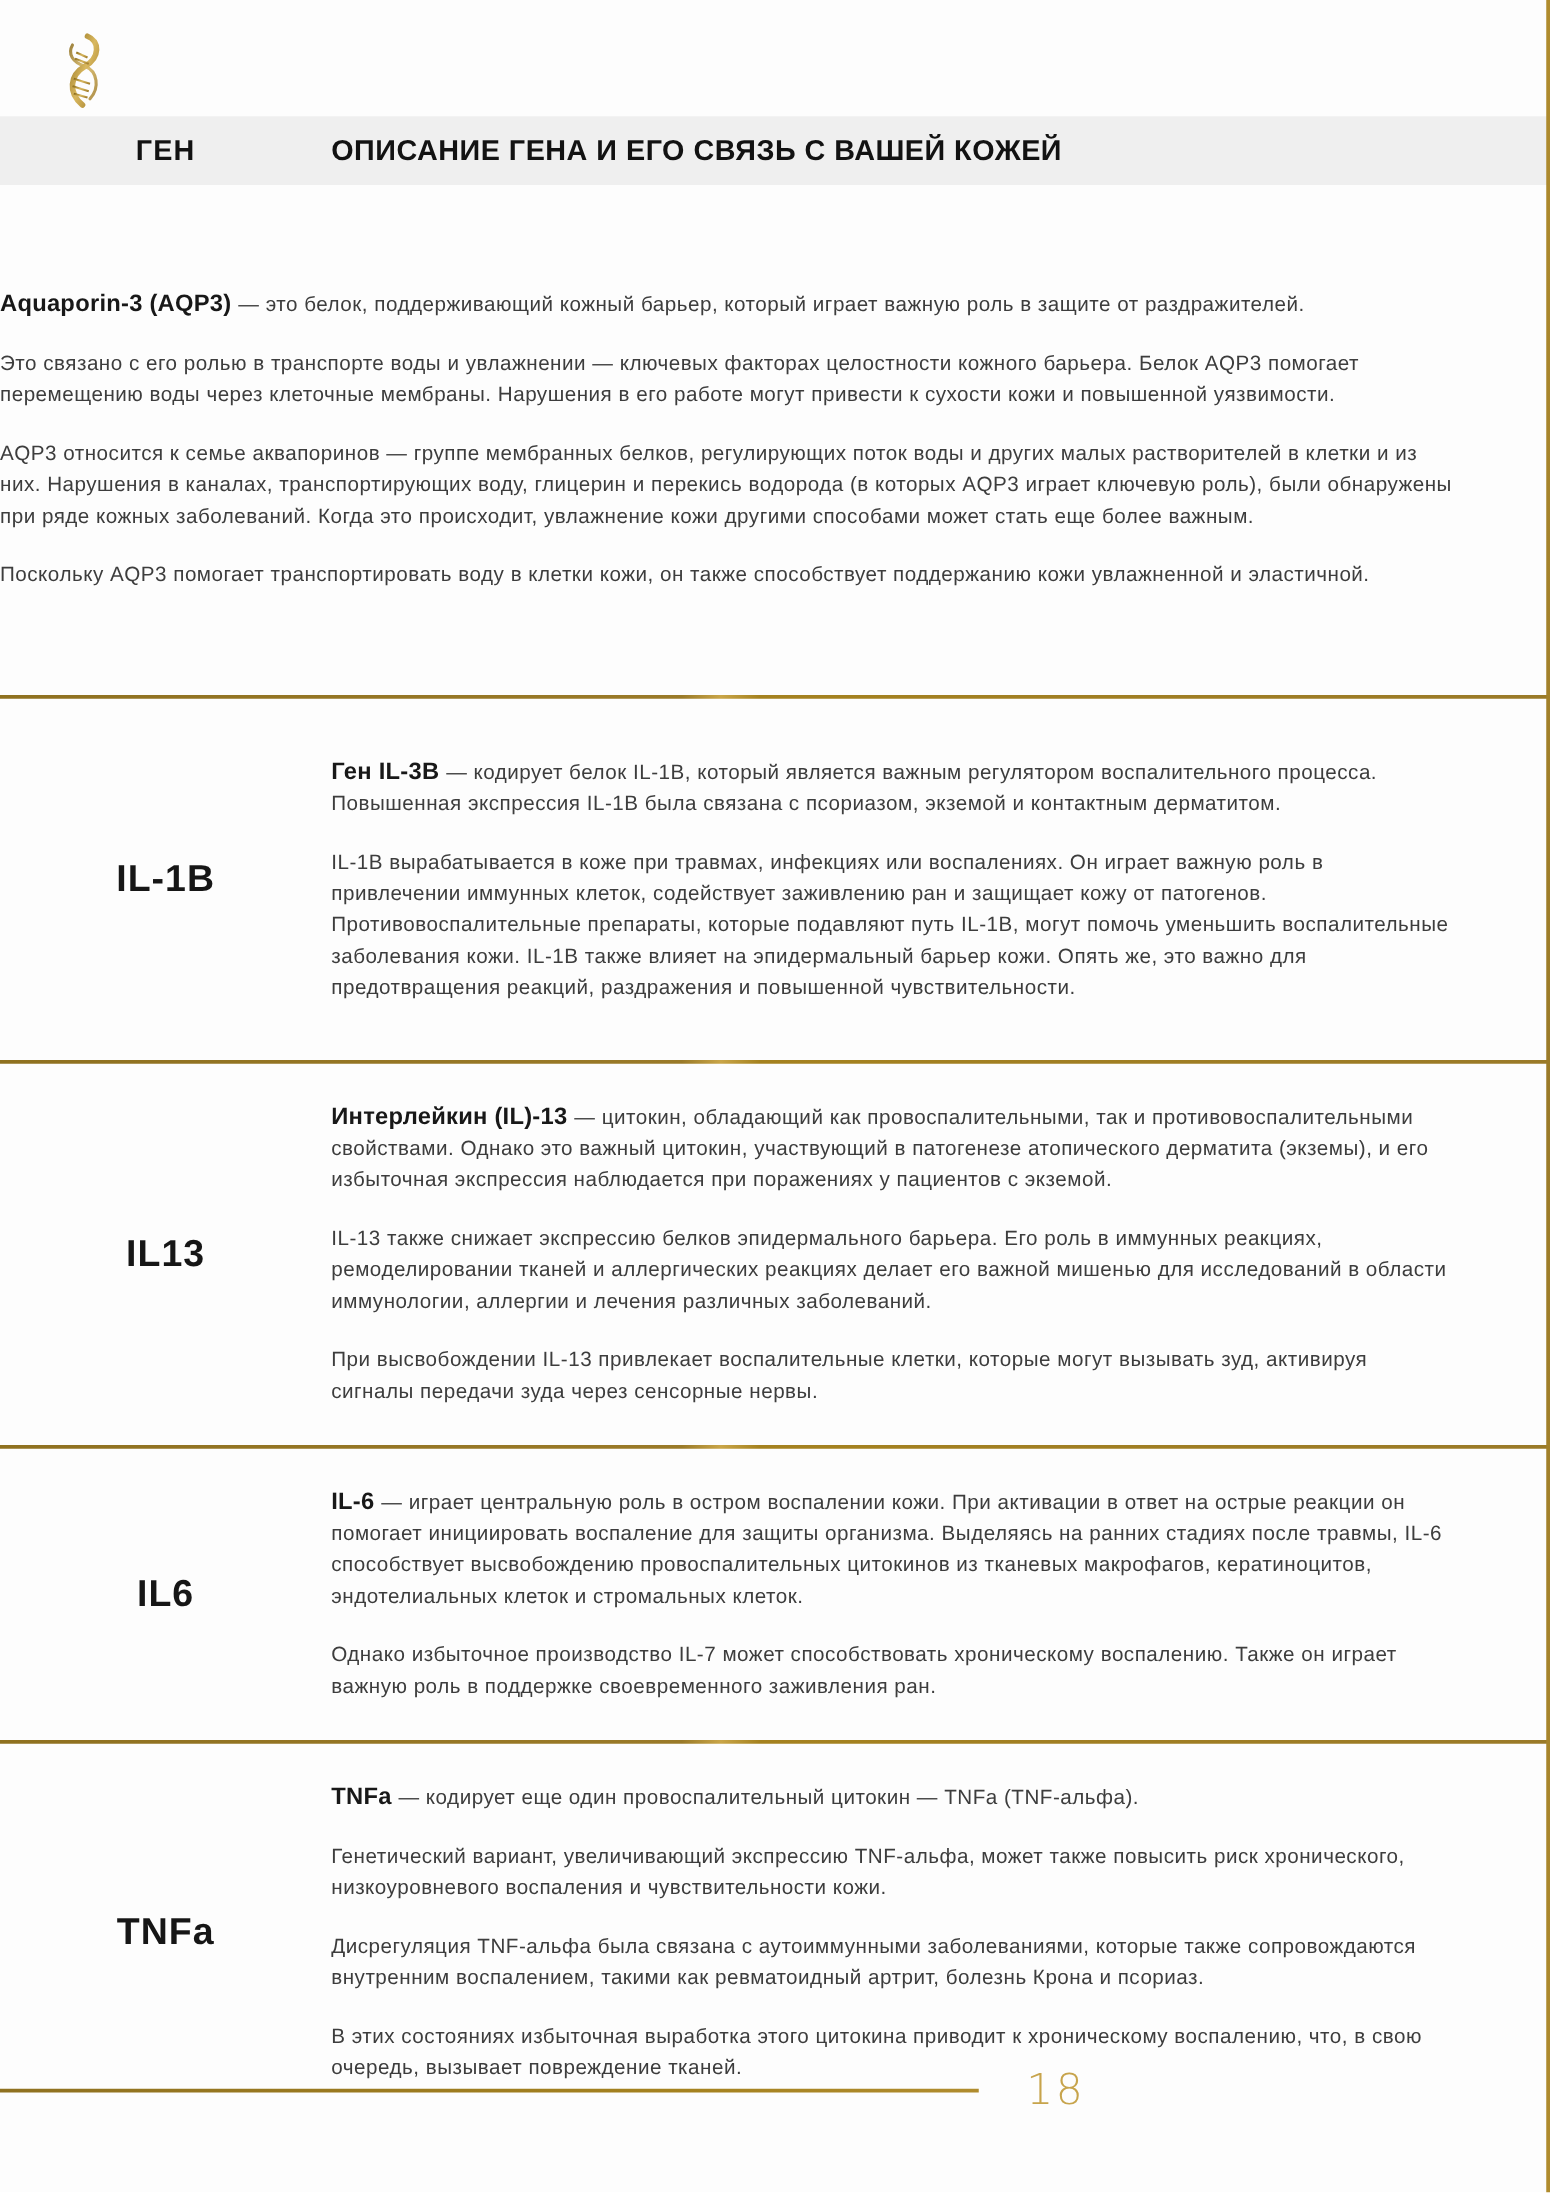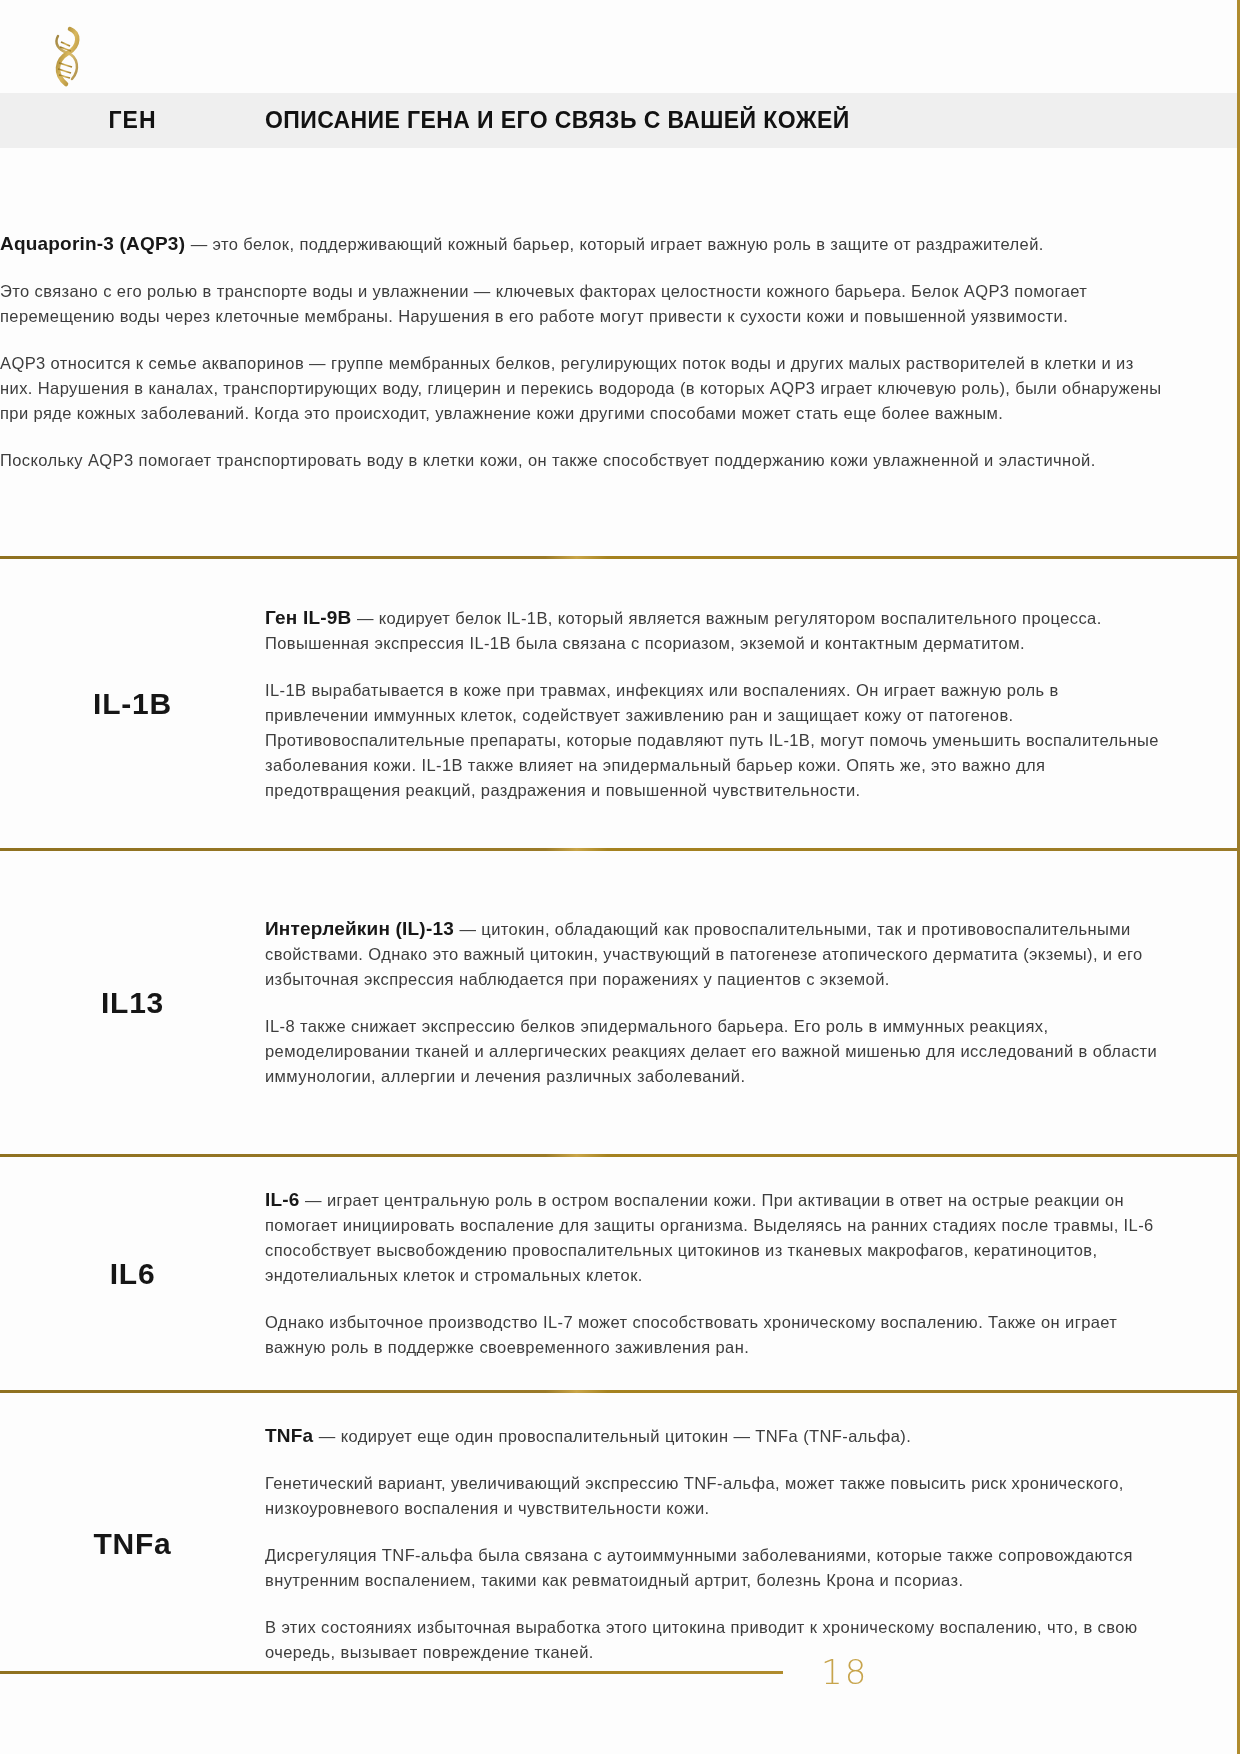--- a/index.html
+++ b/index.html
@@ -117,33 +117,34 @@
           <p>Поскольку AQP3 помогает транспортировать воду в клетки кожи, он также способствует поддержанию кожи увлажненной и эластичной.</p>
         </div>
   </section>
   <div class="divider"></div>
 
   <section class="gene-section">
     <div class="gene-cell">
       <div class="gene-label">IL-1B</div>
     </div>
     <div class="text-cell">
-          <p><strong>Ген IL-9B </strong>— кодирует белок IL-1B, который является важным регулятором воспалительного процесса. Повышенная экспрессия IL-1B была связана с псориазом, экземой и контактным дерматитом.</p>
+          <p><strong>Ген IL-3B </strong>— кодирует белок IL-1B, который является важным регулятором воспалительного процесса. Повышенная экспрессия IL-1B была связана с псориазом, экземой и контактным дерматитом.</p>
           <p>IL-1B вырабатывается в коже при травмах, инфекциях или воспалениях. Он играет важную роль в привлечении иммунных клеток, содействует заживлению ран и защищает кожу от патогенов. Противовоспалительные препараты, которые подавляют путь IL-1B, могут помочь уменьшить воспалительные заболевания кожи. IL-1B также влияет на эпидермальный барьер кожи. Опять же, это важно для предотвращения реакций, раздражения и повышенной чувствительности.</p>
         </div>
   </section>
   <div class="divider"></div>
 
   <section class="gene-section">
     <div class="gene-cell">
       <div class="gene-label">IL13</div>
     </div>
     <div class="text-cell">
           <p><strong>Интерлейкин (IL)-13 </strong>— цитокин, обладающий как провоспалительными, так и противовоспалительными свойствами. Однако это важный цитокин, участвующий в патогенезе атопического дерматита (экземы), и его избыточная экспрессия наблюдается при поражениях у пациентов с экземой.</p>
-          <p>IL-8 также снижает экспрессию белков эпидермального барьера. Его роль в иммунных реакциях, ремоделировании тканей и аллергических реакциях делает его важной мишенью для исследований в области иммунологии, аллергии и лечения различных заболеваний.</p>
+          <p>IL-13 также снижает экспрессию белков эпидермального барьера. Его роль в иммунных реакциях, ремоделировании тканей и аллергических реакциях делает его важной мишенью для исследований в области иммунологии, аллергии и лечения различных заболеваний.</p>
+          <p>При высвобождении IL-13 привлекает воспалительные клетки, которые могут вызывать зуд, активируя сигналы передачи зуда через сенсорные нервы.</p>
         </div>
   </section>
   <div class="divider"></div>
 
   <section class="gene-section">
     <div class="gene-cell">
       <div class="gene-label">IL6</div>
     </div>
     <div class="text-cell">
           <p><strong>IL-6 </strong>— играет центральную роль в остром воспалении кожи. При активации в ответ на острые реакции он помогает инициировать воспаление для защиты организма. Выделяясь на ранних стадиях после травмы, IL-6 способствует высвобождению провоспалительных цитокинов из тканевых макрофагов, кератиноцитов, эндотелиальных клеток и стромальных клеток.</p>

